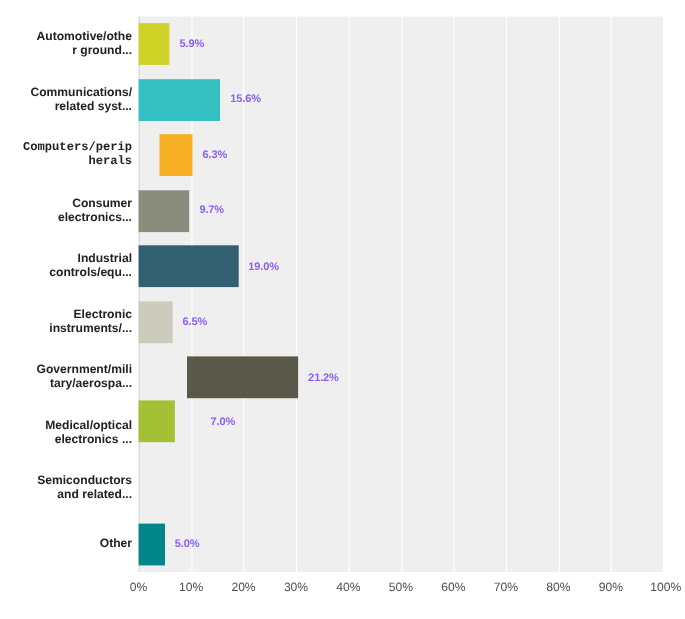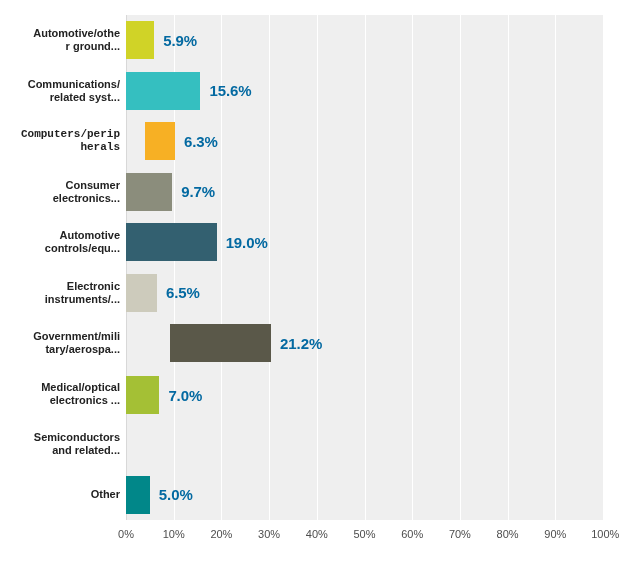--- a/index.html
+++ b/index.html
@@ -55,23 +55,23 @@
     left: 0;
     right: 0;
     display: flex;
     align-items: center;
   }
   .bar {
     height: 100%;
     flex: 0 0 auto;
   }
   .bar-value {
-    font-size: 15px;
+    font-size: 10px;
     font-weight: bold;
-    color: #0369a1;
+    color: #8b5cf6;
     white-space: nowrap;
     margin-left: 9px;
     letter-spacing: -0.1px;
   }
 
   
   .cat-labels {
     position: absolute;
     left: 0;
     top: 15px;
@@ -156,21 +156,21 @@
           <div class="bar-value">19.0%</div>
         </div>
         <div class="row" style="top: 258.75px; height: 38px;">
           <div class="bar" style="width: 31.005px; background: rgb(205, 203, 188);"></div>
           <div class="bar-value">6.5%</div>
         </div>
         <div class="row" style="top: 309.25px; height: 38px; padding-left: 44px;">
           <div class="bar" style="width: 101.124px; background: rgb(90, 88, 73);"></div>
           <div class="bar-value">21.2%</div>
         </div>
-        <div class="row" style="top: 361px; height: 38px;">
+        <div class="row" style="top: 349px; height: 38px; gap: 23px;">
           <div class="bar" style="width: 33.39px; background: rgb(164, 192, 53);"></div>
           <div class="bar-value">7.0%</div>
         </div>
         <div class="row" style="top: 460.75px; height: 38px;">
           <div class="bar" style="width: 23.85px; background: rgb(1, 135, 137);"></div>
           <div class="bar-value">5.0%</div>
         </div>
       </div>
   </div>
 
@@ -194,21 +194,21 @@
         </div>
       </div>
       <div class="cat-label" style="top: 151.5px; height: 50.5px;">
         <div>
           <span>Consumer</span>
           <span>electronics...</span>
         </div>
       </div>
       <div class="cat-label" style="top: 202px; height: 50.5px;">
         <div>
-          <span>Automotive</span>
+          <span>Industrial</span>
           <span>controls/equ...</span>
         </div>
       </div>
       <div class="cat-label" style="top: 252.5px; height: 50.5px;">
         <div>
           <span>Electronic</span>
           <span>instruments/...</span>
         </div>
       </div>
       <div class="cat-label" style="top: 303px; height: 50.5px;">

